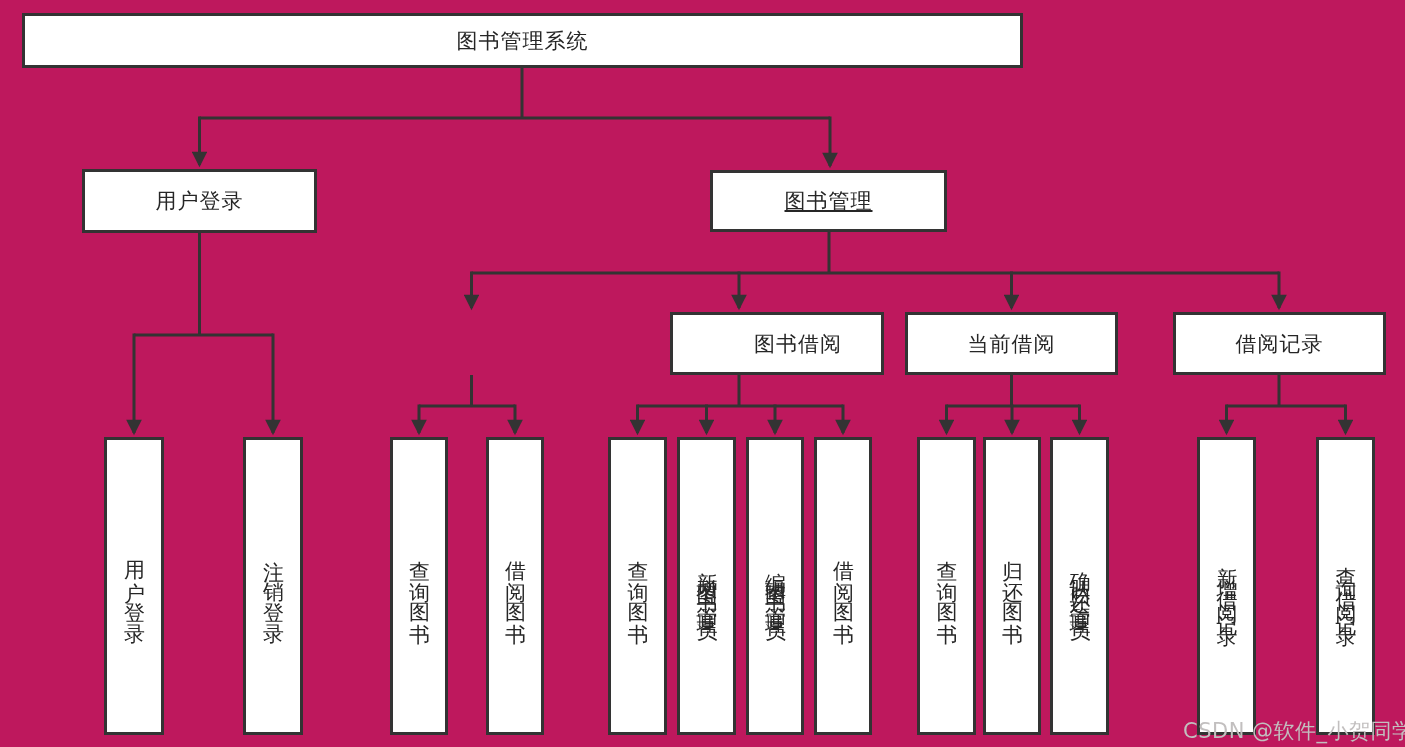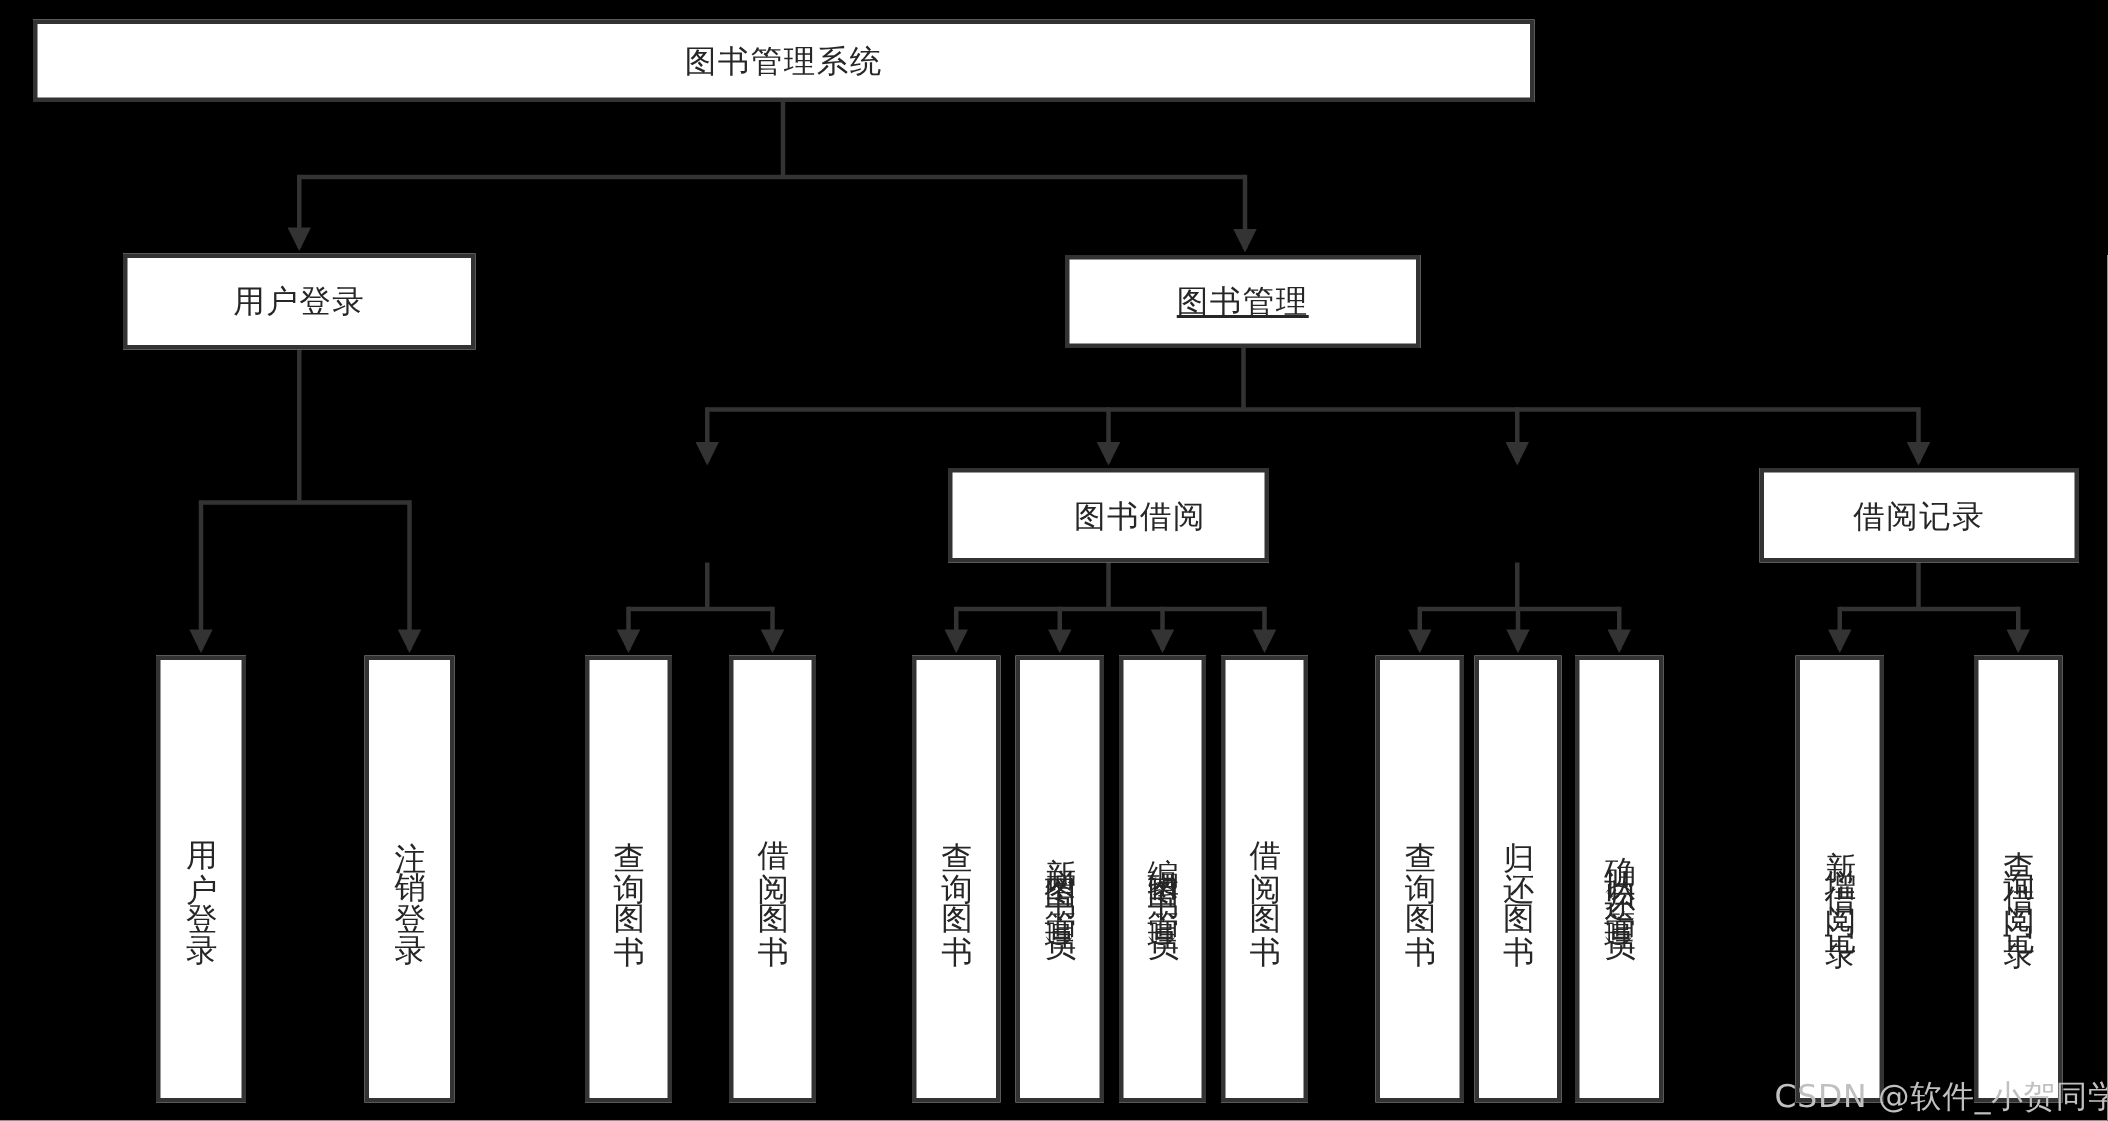--- a/index.html
+++ b/index.html
@@ -4,21 +4,21 @@
 <style>
   html, body {
     margin: 0;
     padding: 0;
     background: #ffffff;
   }
   #canvas {
     position: relative;
     width: 1405px;
     height: 747px;
-    background: #000000;
+    background: #be185d;
     font-family: "DejaVu Sans", sans-serif;
     overflow: hidden;
   }
   #connectors {
     position: absolute;
     left: 0;
     top: 0;
     width: 1405px;
     height: 747px;
   }
@@ -109,21 +109,22 @@
       <path d="M1226.5,404.5 V433" marker-end="url(#arrow)"></path>
       <path d="M1345.5,404.5 V433" marker-end="url(#arrow)"></path>
     </g>
   </svg>
 
   <div class="node" style="left:22px; top:13px; width:1001px; height:55px;">图书管理系统</div>
 
   <div class="node" style="left:82px; top:169px; width:235px; height:64px;">用户登录</div>
   <div class="node" style="left:710px; top:170px; width:237px; height:62px;text-decoration:underline;">图书管理</div>
 
-  <div class="node" style="left:632px; top:312px; width:214px; height:63px;padding-left:42px;">图书借阅</div>
+  <div class="node" style="left:670px; top:312px; width:214px; height:63px;padding-left:42px;">图书借阅</div>
+  <div class="node" style="left:905px; top:312px; width:213px; height:63px;">当前借阅</div>
   <div class="node" style="left:1173px; top:312px; width:213px; height:63px;text-align:center;">借阅记录</div>
 
   <div class="node vnode ls-wide" style="left:104px; top:437px; width:60px; height:298px;">用户登录</div>
   <div class="node vnode ls-wide" style="left:243px; top:437px; width:60px; height:298px;">注销登录</div>
 
   <div class="node vnode ls-wide" style="left:390px; top:437px; width:58px; height:298px;">查询图书</div>
   <div class="node vnode ls-wide" style="left:486px; top:437px; width:58px; height:298px;">借阅图书</div>
 
   <div class="node vnode ls-wide" style="left:608px; top:437px; width:59px; height:298px;">查询图书</div>
   <div class="node vnode ls-tight" style="left:677px; top:437px; width:59px; height:298px;">新增图书（管理员）</div>

